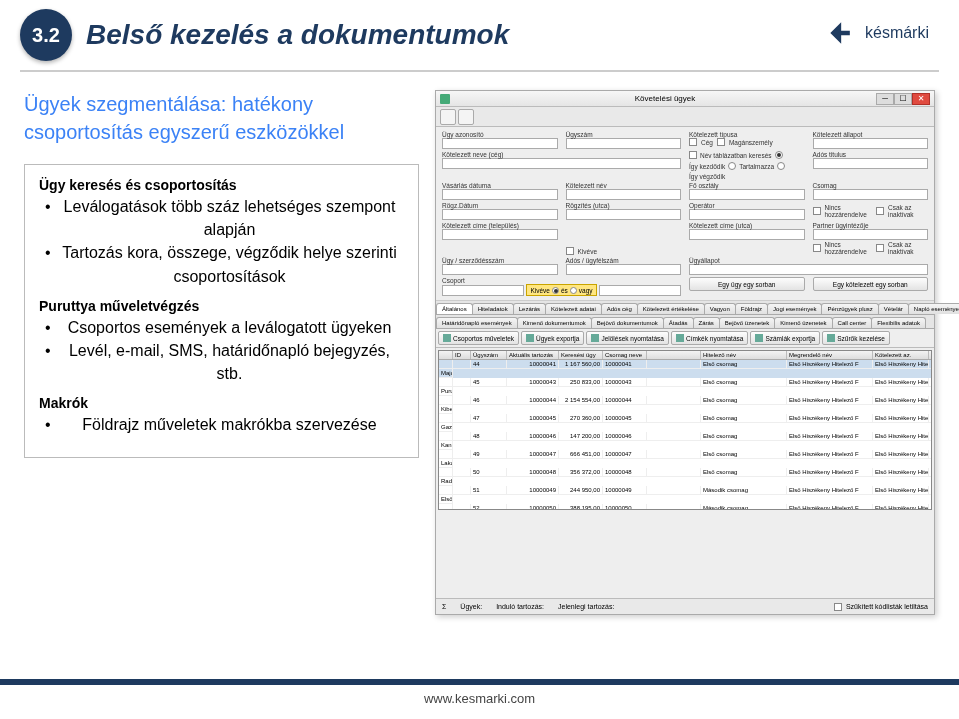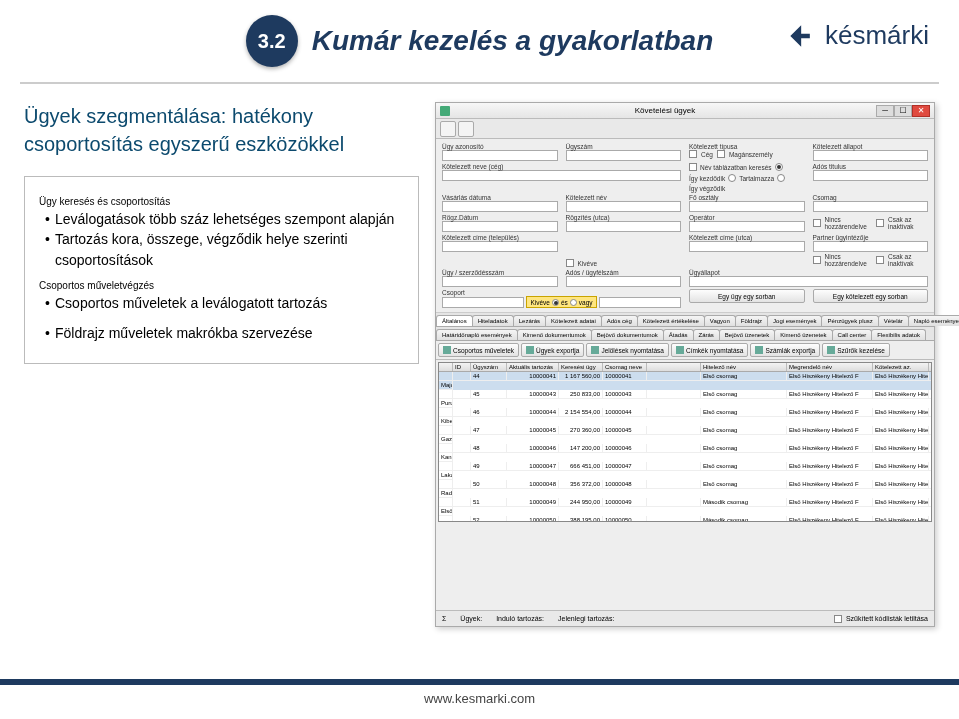--- a/index.html
+++ b/index.html
@@ -1,29 +1,29 @@
 <!DOCTYPE html>
 <html><head>
 <meta charset="utf-8">
 <style>
   * { box-sizing: border-box; margin: 0; padding: 0; }
   body { width: 959px; height: 719px; font-family: Arial, sans-serif; background: #fff; position: relative; overflow: hidden; }
-  .header { height: 82px; display: flex; align-items: center; padding: 0 10px; position: relative; justify-content: center; }
+  .header { height: 70px; display: flex; align-items: center; padding: 0 20px; position: relative; }
   .badge { width: 52px; height: 52px; background: #1e3a5f; border-radius: 50%; display: flex; align-items: center; justify-content: center; color: #fff; font-weight: bold; font-size: 20px; margin-right: 14px; box-shadow: 0 2px 4px rgba(0,0,0,.3); }
   .title { color: #1e3a5f; font-size: 28px; font-weight: bold; font-style: italic; }
-  .logo { position: absolute; right: 30px; top: 20px; display: flex; align-items: center; gap: 13px; color: #1e3a5f; font-size: 26px; }
+  .logo { position: absolute; right: 30px; top: 20px; display: flex; align-items: center; gap: 13px; color: #1e3a5f; font-size: 16px; }
   .logo-icon { width: 26px; height: 26px; }
   .header-rule { border: none; border-top: 2px solid #ccc; margin: 0 20px; }
   .content { padding: 18px 24px 0 24px; display: flex; gap: 16px; }
   .left { width: 400px; }
-  .subtitle { color: #0c4a6e; font-size: 20px; margin-bottom: 18px; line-height: 1.4; }
+  .subtitle { color: #3b82f6; font-size: 20px; margin-bottom: 18px; line-height: 1.4; }
   .box { border: 1px solid #bbb; padding: 10px 14px; }
-  .box-h { font-weight: normal; font-size: 10px; margin-top: 9px; margin-bottom: 2px; }
+  .box-h { font-weight: bold; font-size: 14px; margin-top: 2px; margin-bottom: 2px; }
   .box ul { list-style: none; padding-left: 6px; margin-bottom: 10px; }
-  .box li { font-size: 14px; line-height: 1.45; padding-left: 10px; position: relative; }
+  .box li { font-size: 16px; line-height: 1.45; padding-left: 10px; position: relative; text-align: center; }
   .box li::before { content: "•"; position: absolute; left: 0; }
   .right { flex: 1; }
   .app { width: 500px; height: 525px; border: 1px solid #aaa; background: #eee; font-size: 7px; position: relative; box-shadow: 2px 2px 6px rgba(0,0,0,.2); }
   .app-titlebar { height: 16px; background: linear-gradient(#f7f7f7,#e5e5e5); display: flex; align-items: center; padding: 0 4px; border-bottom: 1px solid #bbb; }
   .app-titlebar .app-icon { width: 10px; height: 10px; background: #4a7; border-radius: 1px; margin-right: 4px; }
   .app-title-text { flex: 1; text-align: center; font-size: 8px; }
   .winbtns { display: flex; gap: 0; }
   .winbtn { width: 18px; height: 12px; background: #ddd; border: 1px solid #aaa; display: flex; align-items: center; justify-content: center; font-size: 8px; }
   .winbtn.close { background: #e04a3f; color: #fff; border-color: #b03028; }
   .toolbar { height: 20px; background: #e9e9e9; border-bottom: 1px solid #bbb; display:flex; align-items:center; padding:0 4px; gap:2px;}
@@ -54,43 +54,45 @@
   .tabstrip{display:flex;gap:0;background:#e5e5e5;border-bottom:1px solid #aaa;padding-top:2px;}
   .tab{padding:2px 5px;font-size:6px;background:linear-gradient(#f5f5f5,#e0e0e0);border:1px solid #aaa;border-bottom:none;border-radius:3px 3px 0 0;margin-right:-1px;white-space:nowrap;}
   .tab.active{background:#fff;}
   .midbtns{display:flex;gap:2px;padding:2px;background:#eee;border-bottom:1px solid #bbb;}
 </style>
 </head>
 <body>
 
 <div class="header">
   <div class="badge">3.2</div>
-  <div class="title">Kumár kezelés a gyakorlatban</div>
+  <div class="title">Belső kezelés a dokumentumok</div>
   <div class="logo">
     <svg class="logo-icon" viewBox="0 0 24 24">
         <path fill="#1e3a5f" d="M14 2 L4 12 L14 22 L14 14 L22 14 L22 10 L14 10 Z"></path>
       </svg>
     <span>késmárki</span>
   </div>
 </div>
 <hr class="header-rule">
 
 <div class="content">
   <div class="left">
     <div class="subtitle">Ügyek szegmentálása: hatékony csoportosítás egyszerű eszközökkel</div>
     <div class="box" id="feature-box">
         <div class="box-h">Ügy keresés és csoportosítás</div>
         <ul>
           <li>Leválogatások több száz lehetséges szempont alapján</li>
           <li>Tartozás kora, összege, végződik helye szerinti csoportosítások</li>
         </ul>
-        <div class="box-h">Csoportos műveletvégzés</div>
+        <div class="box-h">Puruttya műveletvégzés</div>
         <ul>
-          <li>Csoportos műveletek a leválogatott tartozás</li>
+          <li>Csoportos események a leválogatott ügyeken</li>
+          <li>Levél, e-mail, SMS, határidőnapló bejegyzés, stb.</li>
         </ul>
+        <div class="box-h">Makrók</div>
         <ul>
           <li>Földrajz műveletek makrókba szervezése</li>
         </ul>
       </div>
   </div>
   <div class="right">
     <div class="app">
       <div class="app-titlebar">
         <div class="app-icon"></div>
         <div class="app-title-text">Követelési ügyek</div>

